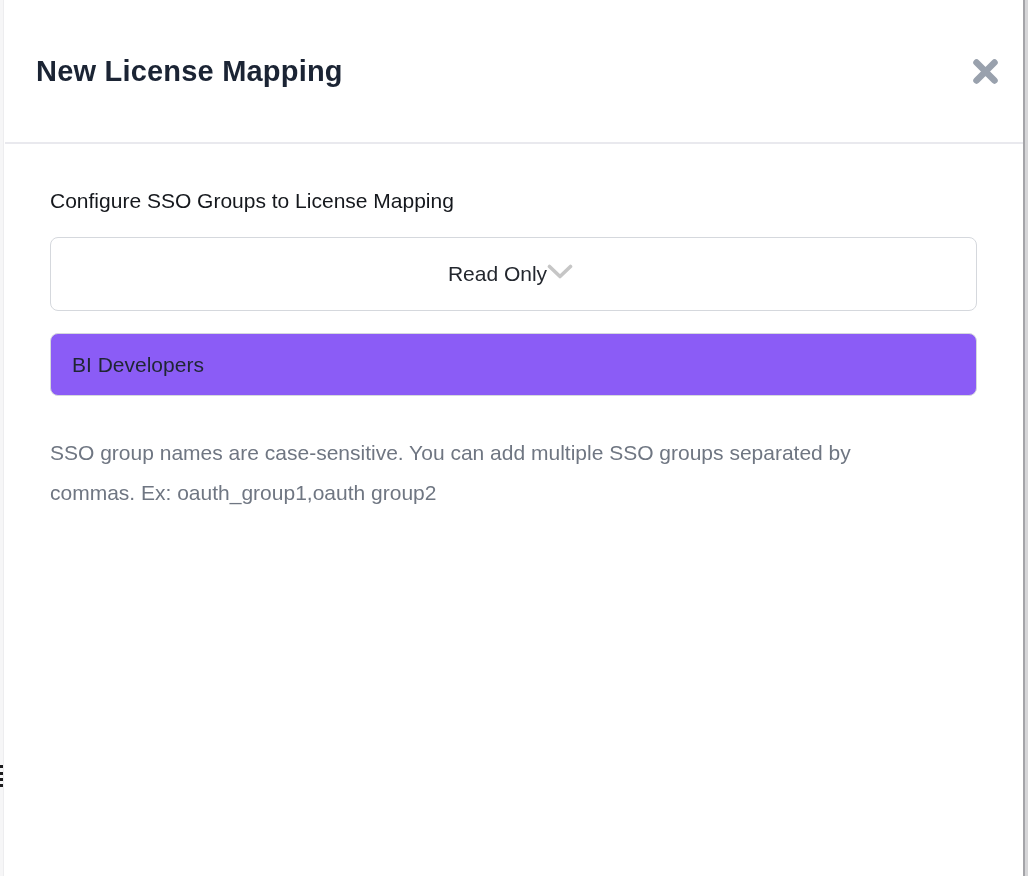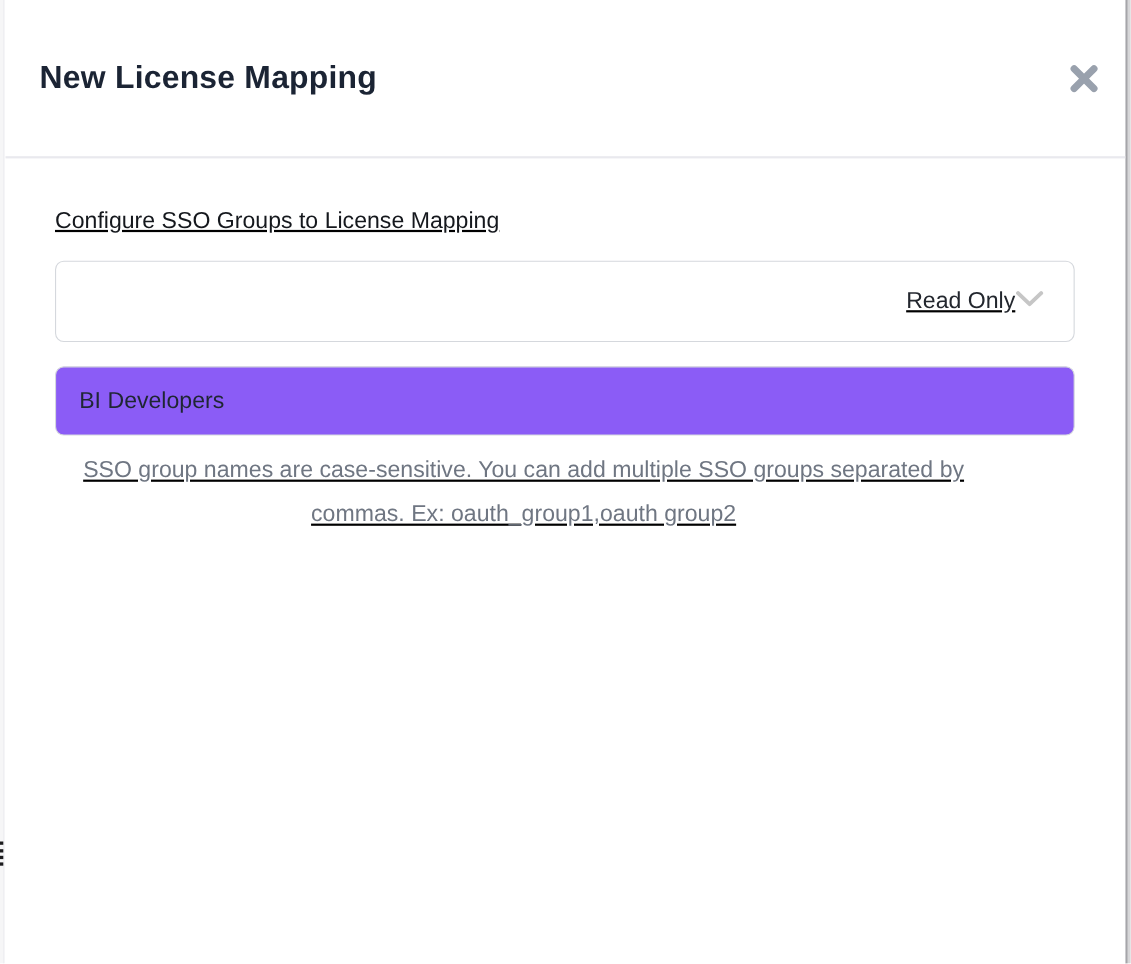--- a/index.html
+++ b/index.html
@@ -66,21 +66,20 @@
   }
   .close-btn {
     background: none;
     border: none;
     padding: 4px;
     cursor: pointer;
     line-height: 0;
   }
   .modal-body {
     padding: 43px 54px 0 45px;
-    text-decoration: underline;
   }
   .intro-text {
     margin: 0;
     font-size: 21px;
     line-height: 28px;
     color: #15181d;
   }
   .field-label {
     display: block;
     font-size: 17px;
@@ -92,21 +91,21 @@
   .label-sso { margin-top: 62px; }
   .select-control {
     margin-top: 22px;
     width: 927px;
     height: 74px;
     border: 1.5px solid #d5d8dd;
     border-radius: 8px;
     background: #ffffff;
     display: flex;
     align-items: center;
-    justify-content: flex-end;
+    justify-content: center;
     padding: 0 27px 0 21px;
     cursor: pointer;
   }
   .select-value {
     font-size: 21px;
     color: #23272e;
   }
   .text-input {
     margin-top: 22px;
     width: 927px;
@@ -114,26 +113,25 @@
     border: 1.5px solid #d5d8dd;
     border-radius: 8px;
     background: #8b5cf6;
     padding: 0 21px;
     font-family: "Liberation Sans", sans-serif;
     font-size: 21px;
     color: #1f2633;
     outline: none;
   }
   .help-text {
-    margin: 12px 0 0 0;
+    margin: 37px 0 0 0;
     max-width: 852px;
     font-size: 21px;
     line-height: 40px;
     color: #6f7682;
-    text-align: center;
   }
 </style>
 </head>
 <body>
 
 <div class="screen">
 
   <div class="bg-left-sliver">
     <span class="bg-fragment" style="top:765px;"></span>
     <span class="bg-fragment" style="top:772px;"></span>

